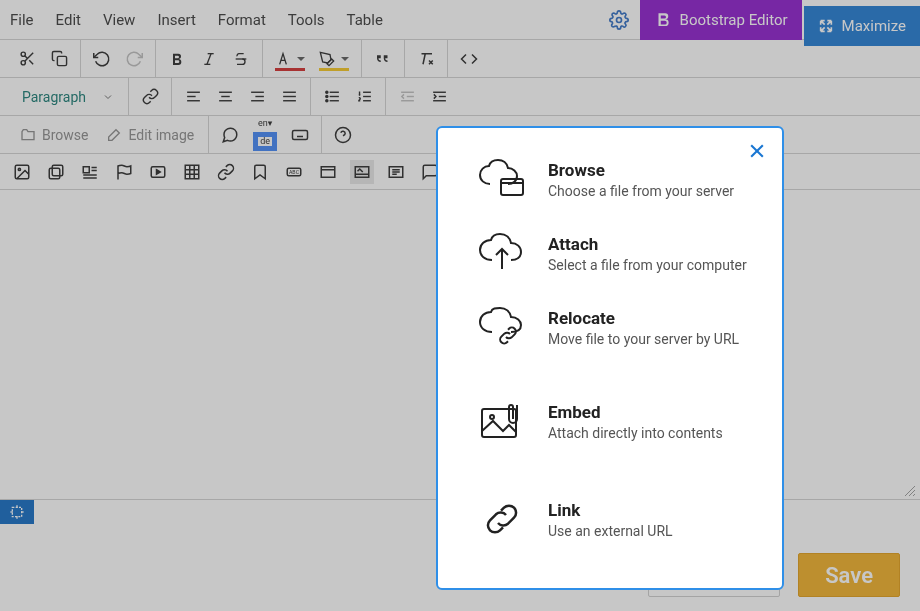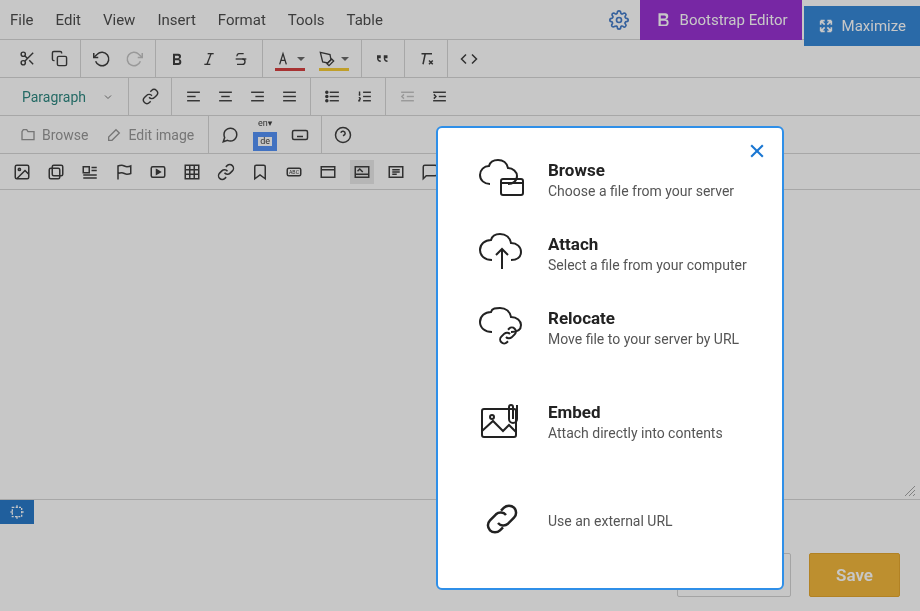--- a/index.html
+++ b/index.html
@@ -158,21 +158,21 @@
     position:absolute;
     right: 20px;
     bottom: 14px;
     display:flex; gap: 18px;
     z-index: 10;
   }
   .btn {
     height: 44px;
     padding: 0 26px;
     display:flex;align-items:center;justify-content:center;
-    font-size: 17px;
+    font-size: 22px;
     font-weight: 600;
     border: 1px solid #ccc;
     border-radius: 2px;
     background: #fff;
     color: #444;
     cursor:pointer;
   }
   .btn.save {
     background: #f0ad1f;
     border-color: #e09a0f;
@@ -663,16 +663,17 @@
   </div>
 
   <div class="dialog-option link">
     <div class="opt-icon">
       <svg width="44" height="40" viewBox="0 0 44 40" fill="none" stroke="#222" stroke-width="2.5">
         <path d="M18 24a7 7 0 0 0 10 .7l6-6a7 7 0 0 0-10-10l-3 3"></path>
           <path d="M26 16a7 7 0 0 0-10-.7l-6 6a7 7 0 0 0 10 10l3-3"></path>
       </svg>
     </div>
     <div class="opt-text">
+      <div class="opt-title">Link</div>
       <div class="opt-desc">Use an external URL</div>
     </div>
   </div>
 </div>
 
 </body></html>

